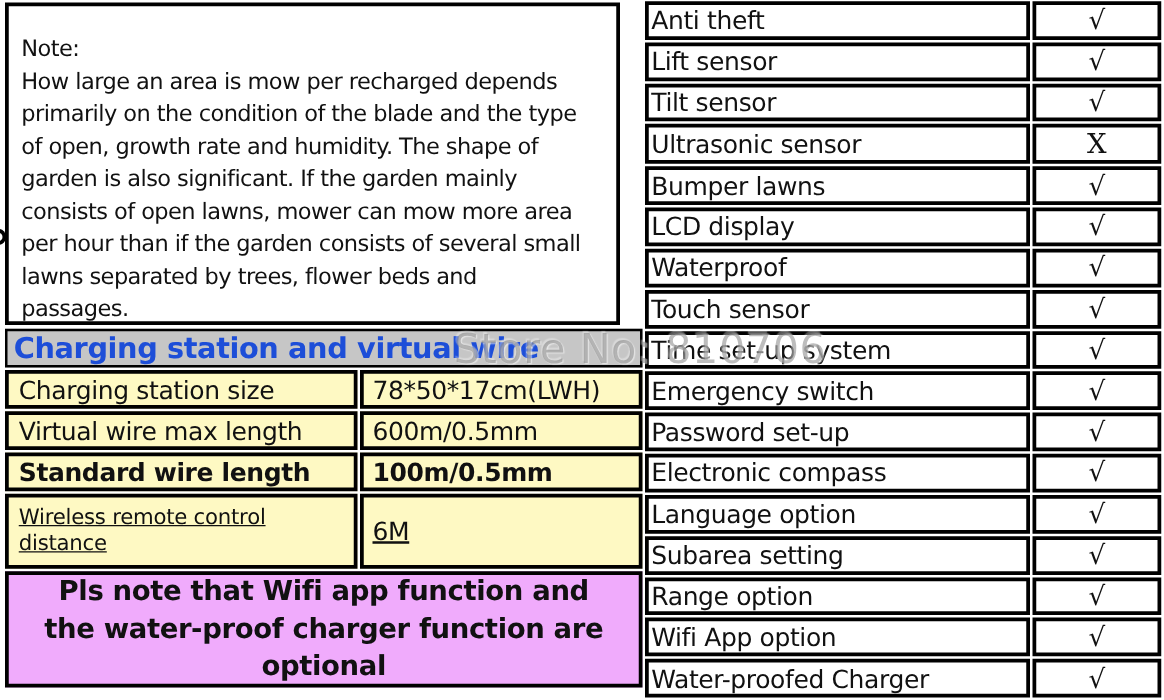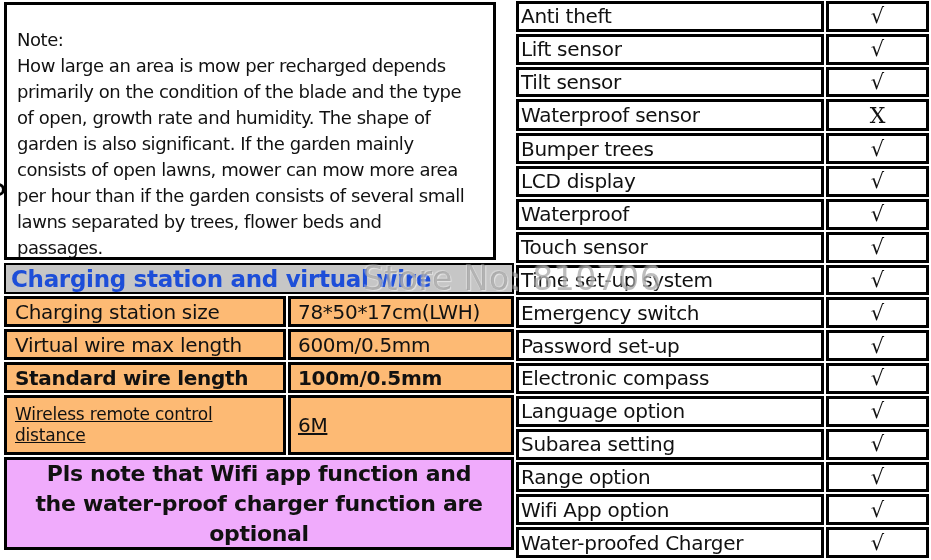--- a/index.html
+++ b/index.html
@@ -37,21 +37,21 @@
     padding-left: 5px;
     font-weight: bold; font-size: 23px;
     letter-spacing: -0.3px;
     color: #1d4ed8;
     white-space: nowrap; overflow: hidden;
   }
 
   .cell {
     position: absolute;
     border: 3px solid #000;
-    background: #fdba74;
+    background: #fef9c3;
     display: flex; align-items: center;
     overflow: hidden;
   }
   .spec-label { left: 4px;  width: 282px; padding-left: 8px; font-size: 20px; letter-spacing:-0.3px;}
   .spec-value { left: 288px; width: 226px; padding-left: 7px; font-size: 20px; letter-spacing:-0.3px;}
   .spec-row-h { height: 31px; }
   .r1 { top: 296px; } .r2 { top: 329px; } .r3 { top: 362px; font-weight: bold; }
   .r4 { top: 395px; height: 60px; text-decoration: underline; }
   .spec-label.small { font-size: 17px; line-height: 21px; letter-spacing: -0.2px; white-space: normal; padding-right: 30px;}
 
@@ -146,24 +146,24 @@
 <div class="features-grid">
   <div class="feat-cell feat-name">Anti theft</div>
   <div class="feat-cell feat-mark">√</div>
 
   <div class="feat-cell feat-name">Lift sensor</div>
   <div class="feat-cell feat-mark">√</div>
 
   <div class="feat-cell feat-name">Tilt sensor</div>
   <div class="feat-cell feat-mark">√</div>
 
-  <div class="feat-cell feat-name">Waterproof sensor</div>
+  <div class="feat-cell feat-name">Ultrasonic sensor</div>
   <div class="feat-cell feat-mark mark-x">X</div>
 
-  <div class="feat-cell feat-name">Bumper trees</div>
+  <div class="feat-cell feat-name">Bumper lawns</div>
   <div class="feat-cell feat-mark">√</div>
 
   <div class="feat-cell feat-name">LCD display</div>
   <div class="feat-cell feat-mark">√</div>
 
   <div class="feat-cell feat-name">Waterproof</div>
   <div class="feat-cell feat-mark">√</div>
 
   <div class="feat-cell feat-name">Touch sensor</div>
   <div class="feat-cell feat-mark">√</div>

